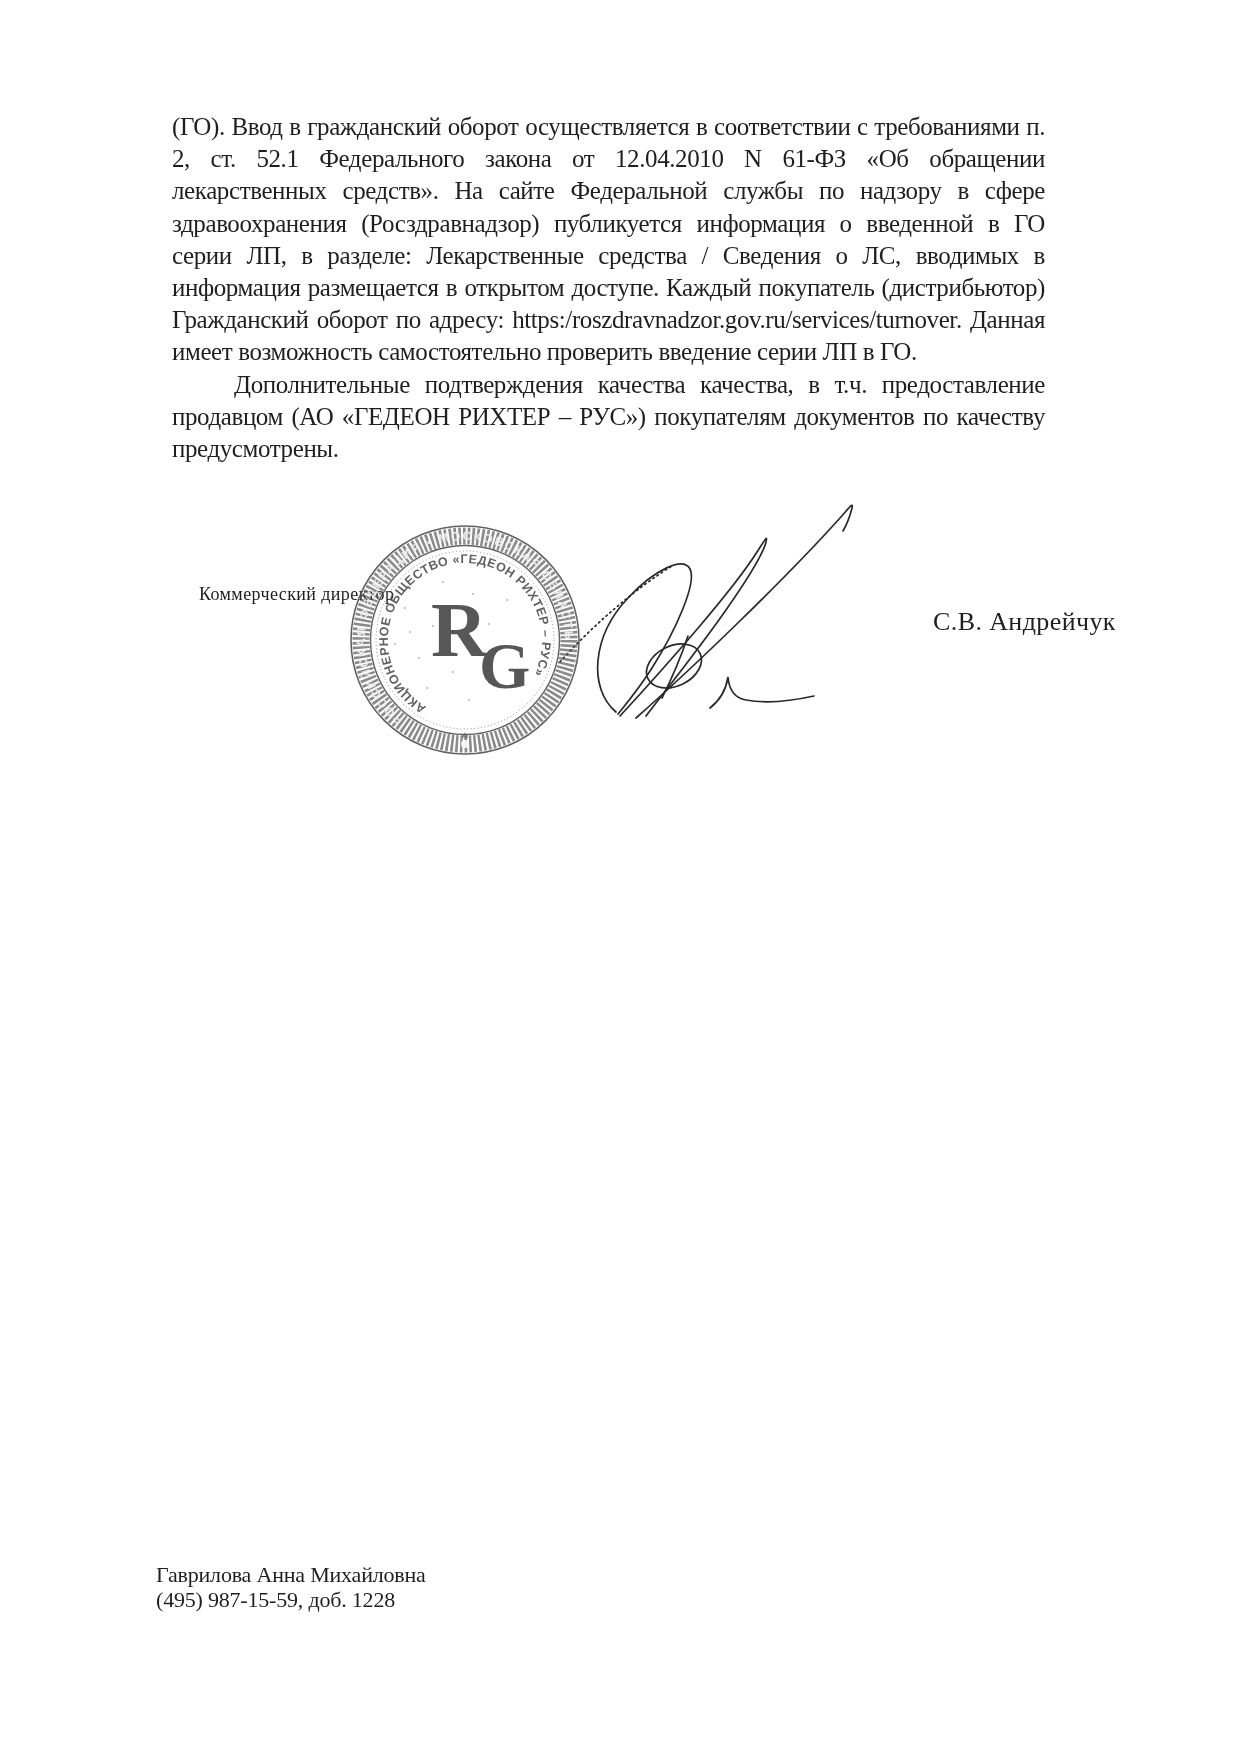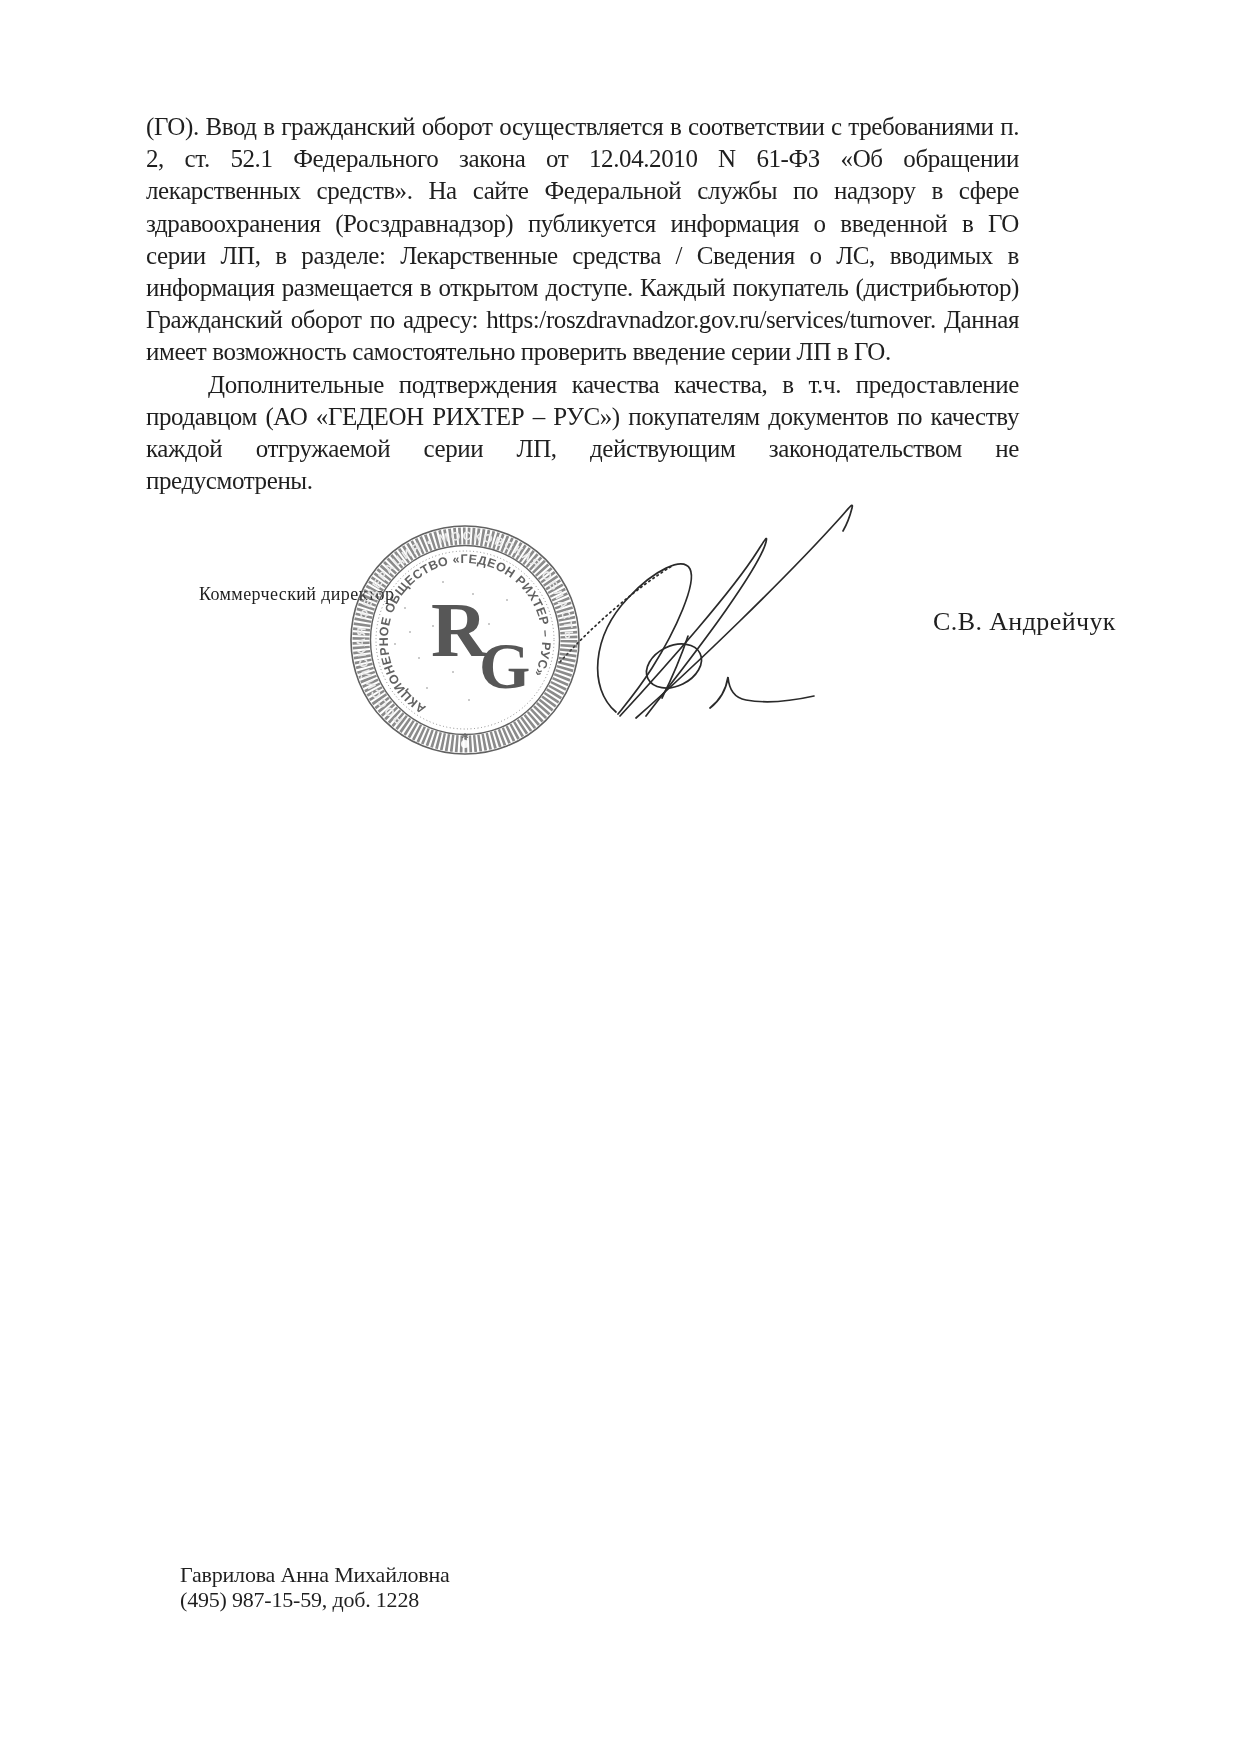--- a/index.html
+++ b/index.html
@@ -1,34 +1,34 @@
 <!DOCTYPE html>
 <html><head>
 <meta charset="utf-8">
 <style>
   html,body{margin:0;padding:0;background:#ffffff;}
   .page{
     position:relative;width:1240px;height:1754px;background:#ffffff;
     font-family:"Liberation Serif","DejaVu Serif",serif;color:#1f1f1f;overflow:hidden;
   }
   .body-text{
-    position:absolute;left:146px;top:111px;width:873px;
+    position:absolute;left:172px;top:111px;width:873px;
     font-size:25px;line-height:32.2px;letter-spacing:-0.4px;
   }
   .tline{white-space:normal;}
   .tline.j{text-align:justify;text-align-last:justify;}
   .tline.indent{text-indent:62px;}
   .sig-title{
     position:absolute;left:199px;top:584px;font-size:18px;letter-spacing:0.4px;
   }
   .sig-name{
     position:absolute;left:933px;top:607px;font-size:26px;letter-spacing:0.4px;
   }
   .footer{
-    position:absolute;left:180px;top:1563px;font-size:22px;line-height:24.5px;letter-spacing:-0.2px;
+    position:absolute;left:156px;top:1563px;font-size:22px;line-height:24.5px;letter-spacing:-0.2px;
   }
   .stamp-svg{position:absolute;left:335px;top:510px;opacity:0.88;}
   .sign-svg{position:absolute;left:520px;top:430px;}
   .ring-text{font-family:"Liberation Sans","DejaVu Sans",sans-serif;font-weight:bold;}
   .mono{font-family:"Liberation Serif","DejaVu Serif",serif;font-weight:bold;}
 </style>
 </head>
 <body>
 
 <div class="page">
@@ -37,21 +37,20 @@
     <div class="tline j">(ГО). Ввод в гражданский оборот осуществляется в соответствии с требованиями п.</div>
     <div class="tline j">2, ст. 52.1 Федерального закона от 12.04.2010 N 61-ФЗ «Об обращении</div>
     <div class="tline j">лекарственных средств». На сайте Федеральной службы по надзору в сфере</div>
     <div class="tline j">здравоохранения (Росздравнадзор) публикуется информация о введенной в ГО</div>
     <div class="tline j">серии ЛП, в разделе: Лекарственные средства / Сведения о ЛС, вводимых в</div>
     <div class="tline j">информация размещается в открытом доступе. Каждый покупатель (дистрибьютор)</div>
     <div class="tline j">Гражданский оборот по адресу: https:/roszdravnadzor.gov.ru/services/turnover. Данная</div>
     <div class="tline">имеет возможность самостоятельно проверить введение серии ЛП в ГО.</div>
     <div class="tline j indent">Дополнительные подтверждения качества качества, в т.ч. предоставление</div>
     <div class="tline j">продавцом (АО «ГЕДЕОН РИХТЕР – РУС») покупателям документов по качеству</div>
-    <div class="tline j">каждой отгружаемой серии ЛП, действующим законодательством не</div>
     <div class="tline">предусмотрены.</div>
   </div>
 
   <div class="sig-title">Коммерческий директор</div>
   <div class="sig-name">С.В. Андрейчук</div>
 
   <svg class="sign-svg" width="360" height="300" viewBox="0 0 360 300" fill="none" stroke="#2a2a2a" stroke-width="1.7" stroke-linecap="round">
     <path d="M 96 282 C 68 258 72 206 108 168 C 134 140 163 126 170 139 C 177 153 156 200 132 238 C 118 260 106 274 98 284"></path>
     <path stroke-dasharray="1.5 3.5" d="M 40 232 C 72 196 116 158 152 136"></path>
     <path d="M 100 286 C 148 234 213 160 237 122 C 244 111 248 104 246 112 C 243 124 227 150 206 180 C 178 220 146 260 126 286"></path>

